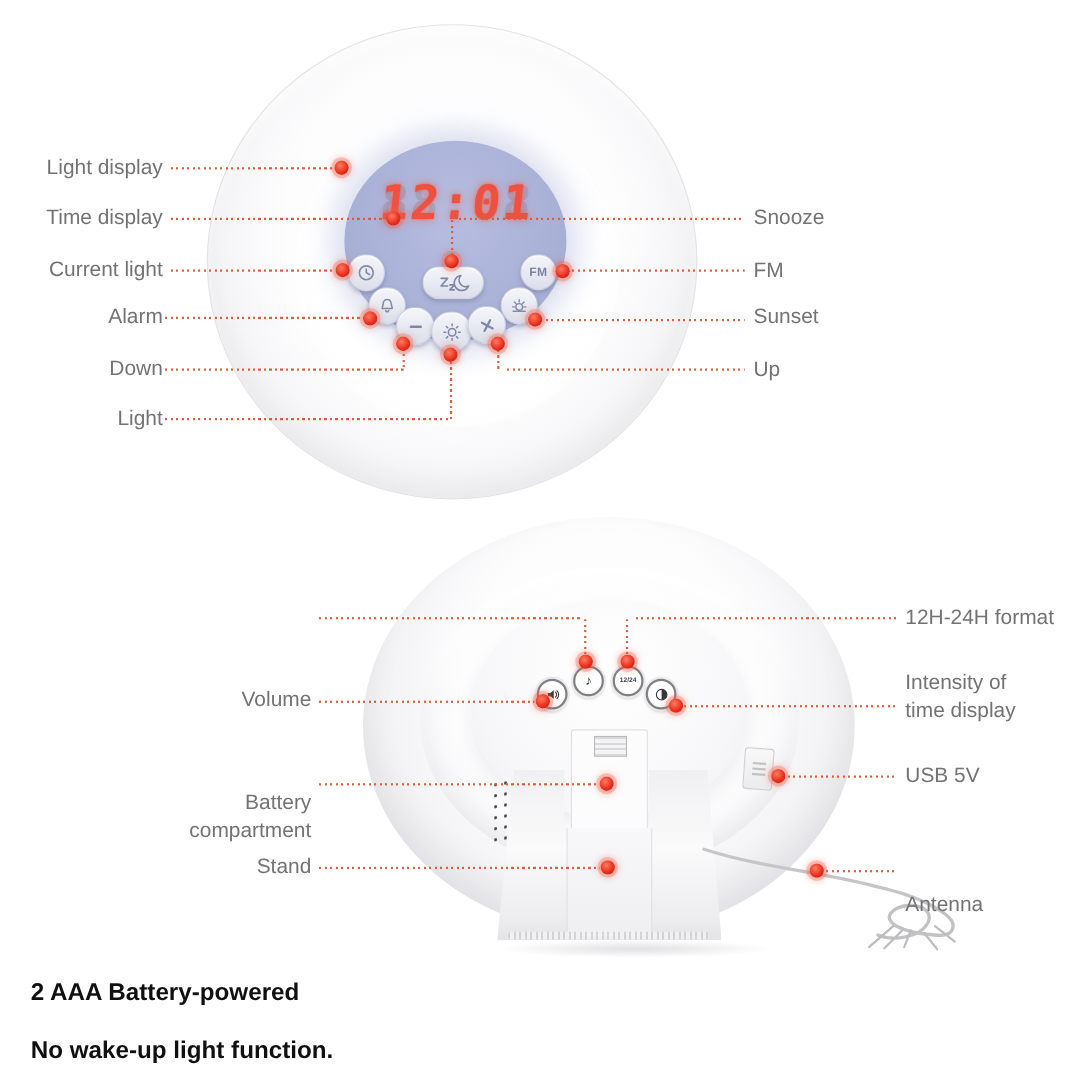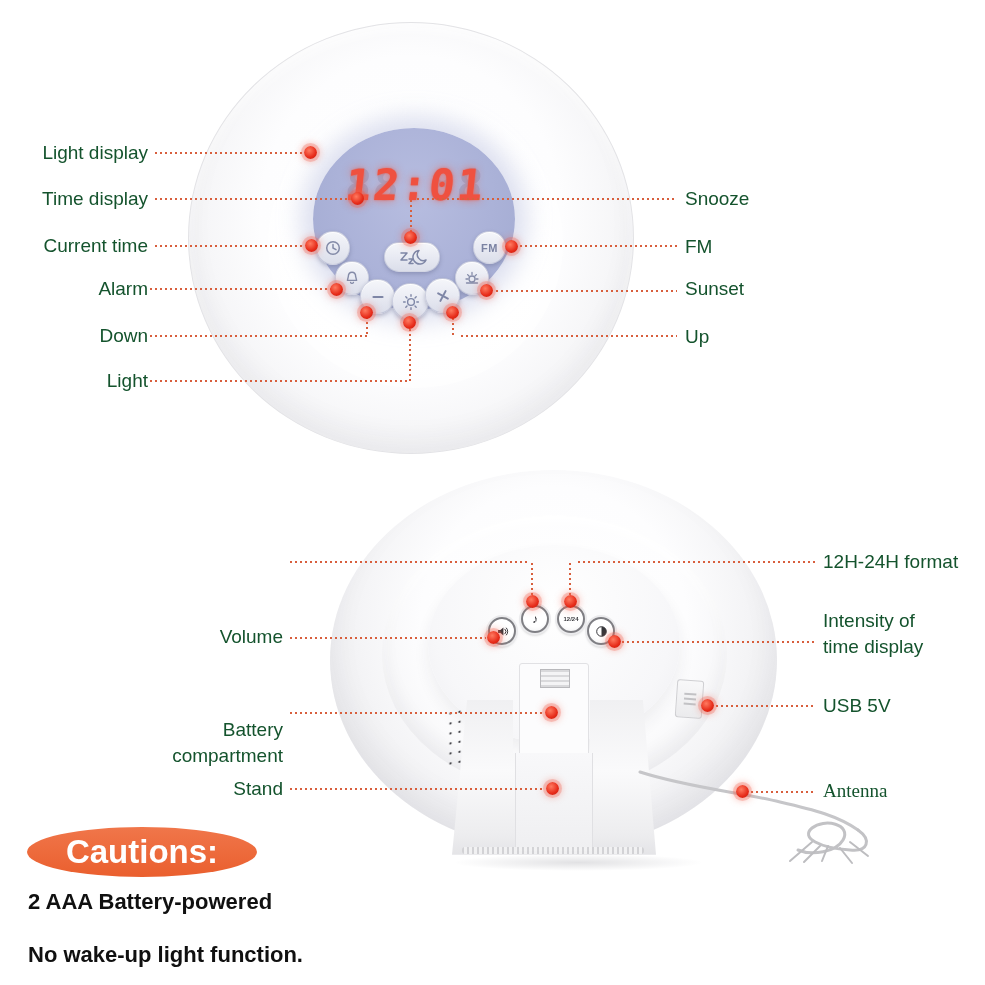--- a/index.html
+++ b/index.html
@@ -1,20 +1,20 @@
 <!DOCTYPE html>
 <html><head>
 <meta charset="utf-8">
 <style>
   html,body{margin:0;padding:0;background:#fff;}
   .canvas{position:relative;width:985px;height:985px;background:#ffffff;overflow:hidden;
           font-family:"Liberation Sans",sans-serif;}
 
   
-  .lbl{position:absolute;font-size:19px;color:#14532d;white-space:nowrap;line-height:22px;}
+  .lbl{position:absolute;font-size:19px;color:#737373;white-space:nowrap;line-height:22px;}
   .lbl.r{text-align:right;}
   .lbl.two{line-height:26px;}
   .hline{position:absolute;height:2px;
          background-image:repeating-linear-gradient(90deg,#d85f3d 0,#d85f3d 2px,transparent 2px,transparent 5px);}
   .vline{position:absolute;width:2px;
          background-image:repeating-linear-gradient(180deg,#d85f3d 0,#d85f3d 2px,transparent 2px,transparent 5px);}
   .dot{position:absolute;width:13px;height:13px;border-radius:50%;
        background:radial-gradient(circle at 40% 35%,#ff7a60,#e62a18 60%,#c41d0e);
        box-shadow:0 0 0 3px rgba(240,95,75,.28),0 0 7px 3px rgba(240,95,75,.35);}
 
@@ -183,21 +183,21 @@
   <div class="dot" style="left:404px;top:231px;"></div>
   <div class="dot" style="left:505px;top:240px;"></div>
   <div class="dot" style="left:330px;top:283px;"></div>
   <div class="dot" style="left:480px;top:284px;"></div>
   <div class="dot" style="left:360px;top:306px;"></div>
   <div class="dot" style="left:446px;top:306px;"></div>
   <div class="dot" style="left:403px;top:316px;"></div>
 
   <div class="lbl r" style="left:25px;top:142px;width:123px;">Light display</div>
   <div class="lbl r" style="left:25px;top:188px;width:123px;">Time display</div>
-  <div class="lbl r" style="left:25px;top:235px;width:123px;">Current time</div>
+  <div class="lbl r" style="left:25px;top:235px;width:123px;">Current light</div>
   <div class="lbl r" style="left:25px;top:278px;width:123px;">Alarm</div>
   <div class="lbl r" style="left:25px;top:325px;width:123px;">Down</div>
   <div class="lbl r" style="left:25px;top:370px;width:123px;">Light</div>
   <div class="lbl" style="left:685px;top:188px;">Snooze</div>
   <div class="lbl" style="left:685px;top:236px;">FM</div>
   <div class="lbl" style="left:685px;top:278px;text-align:right;">Sunset</div>
   <div class="lbl" style="left:685px;top:326px;">Up</div>
 
   <div class="disc-back"></div>
   <div class="ring-outer"></div>
@@ -271,19 +271,18 @@
     <div>Battery</div>
     <div>compartment</div>
   </div>
   <div class="lbl r" style="left:25px;top:778px;width:258px;">Stand</div>
   <div class="lbl" style="left:823px;top:551px;">12H-24H format</div>
   <div class="lbl two" style="left:823px;top:608px;">
     <div>Intensity of</div>
     <div>time display</div>
   </div>
   <div class="lbl" style="left:823px;top:695px;">USB 5V</div>
-  <div class="lbl" style="left:823px;top:780px;font-family:Liberation Serif, serif;">Antenna</div>
-
-  <div class="badge">Cautions:</div>
+  <div class="lbl" style="left:823px;top:812px;">Antenna</div>
+
   <div class="caution-line" style="top:889px;">2 AAA Battery-powered</div>
   <div class="caution-line" style="top:942px;">No wake-up light function.</div>
 
 </div>
 
 </body></html>

